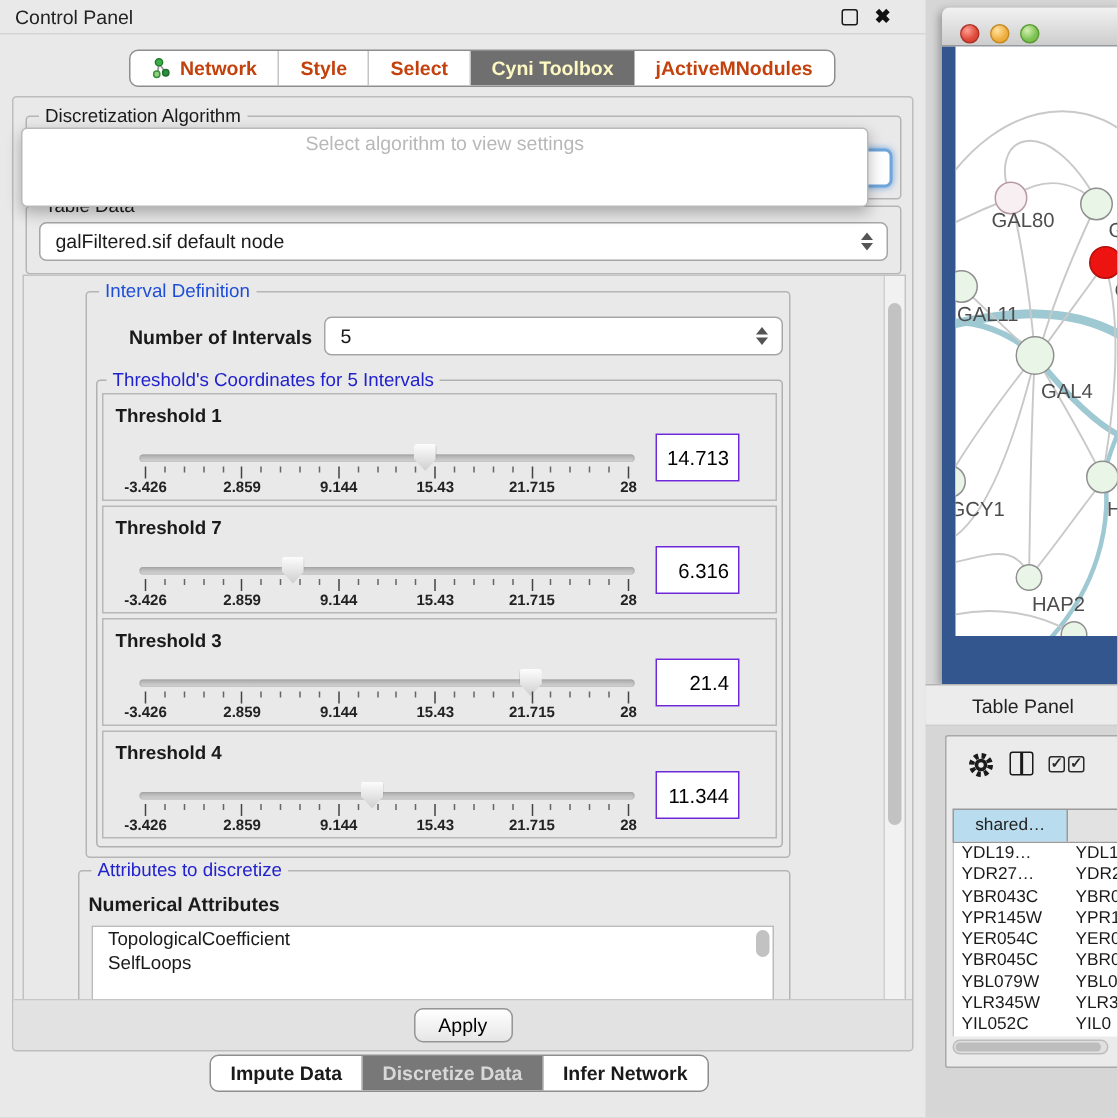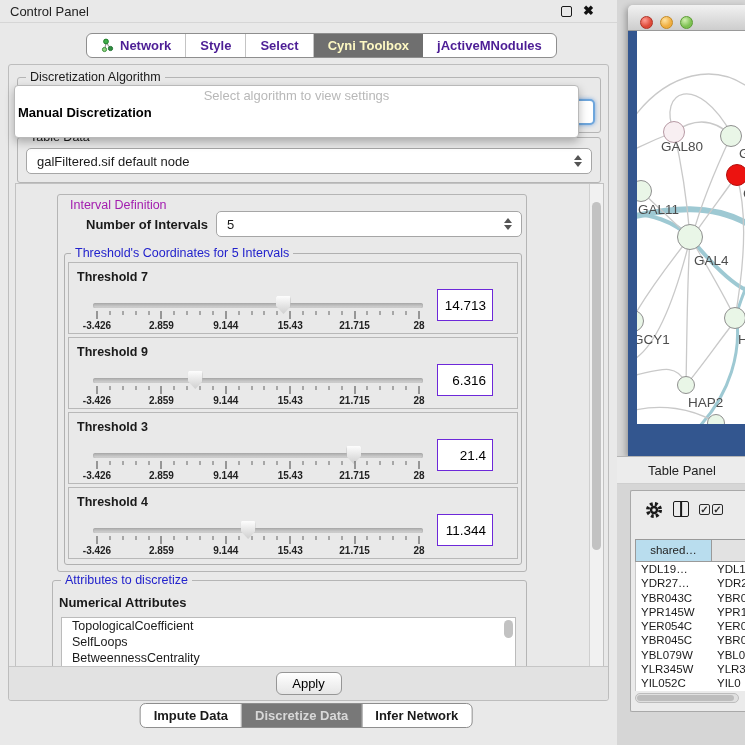--- a/index.html
+++ b/index.html
@@ -8,29 +8,29 @@
     position:relative; width:745px; height:745px; overflow:hidden;
     background:#e9e9e9; font-family:"Liberation Sans", sans-serif; color:#1a1a1a;
   }
   
   .cp-titlebar { position:absolute; left:0; top:0; width:617px; height:23px; border-bottom:1px solid #d6d6d6; }
   .cp-title { position:absolute; left:10px; top:4px; font-size:13px; color:#222; }
   .cp-float { position:absolute; left:561px; top:6px; width:11px; height:11px; border:1.6px solid #1a1a1a; border-radius:2px; }
   .cp-close { position:absolute; left:583px; top:3px; font-size:13px; font-weight:bold; color:#111; }
 
   .cp-tabs { position:absolute; left:86px; top:33px; height:25px; display:flex; border:1px solid #8e8e8e; border-radius:6px; background:#fff; overflow:hidden; }
-  .cp-tab { display:flex; align-items:center; gap:5px; padding:0 14px; font-size:13px; font-weight:bold; color:#4c1d95; border-right:1px solid #c4c4c4; white-space:nowrap; }
+  .cp-tab { display:flex; align-items:center; gap:5px; padding:0 14px; font-size:13px; font-weight:bold; color:#c2410c; border-right:1px solid #c4c4c4; white-space:nowrap; }
   .cp-tab:last-child { border-right:none; }
   .cp-tab.selected { background:#6f6f6f; color:#fef9c3; border-right:none; }
 
   .cp-main { position:absolute; left:8px; top:64px; width:601px; height:637px; border:1px solid #bdbdbd; border-radius:3px; background:#e9e9e9; }
 
   .group { position:absolute; border:1px solid #b5b5b5; border-radius:3px; }
   .legend { position:absolute; top:-8px; left:8px; padding:0 4px; background:#e9e9e9; font-size:12.5px; white-space:nowrap; }
-  .legend.green { color:#a21caf;margin-top:11px; }
+  .legend.green { color:#1d4ed8; }
   .legend.blue  { color:#2222cc; }
 
   .algo-group { left:8px; top:12px; width:584px; height:56px; }
   .algo-combo { position:absolute; left:16px; top:34px; width:570px; height:26px; background:#fff; border:2px solid #6ea6dc; border-radius:5px; box-shadow:0 0 4px rgba(90,150,220,.8); }
 
   .popup { position:absolute; left:5px; top:20px; width:565px; height:53px; background:#fff; border:1px solid #b9b9b9; border-radius:4px; box-shadow:0 4px 10px rgba(0,0,0,.28); z-index:30; padding-top:1px; }
   .popup-placeholder { height:17px; text-align:center; font-size:13px; color:#b8b8b8; line-height:17px; }
   .popup-opt { height:17px; font-size:13px; line-height:17px; padding-left:3px; color:#000; white-space:nowrap; }
   .popup-opt.bold { font-weight:bold; }
 
@@ -151,21 +151,20 @@
 
   <div class="cp-main">
 
     <div class="group algo-group">
       <div class="legend">Discretization Algorithm</div>
     </div>
     <div class="algo-combo"></div>
 
     <div class="popup">
       <div class="popup-placeholder">Select algorithm to view settings</div>
-      <div class="popup-opt bold">Manual Discretization</div>
     </div>
 
     <div class="group tabledata-group">
       <div class="legend">Table Data</div>
       <div class="combo td-combo">
         <span class="combo-text">galFiltered.sif default node</span>
         <span class="spinner"></span>
       </div>
     </div>
 
@@ -176,21 +175,21 @@
         <div class="noi-label">Number of Intervals</div>
         <div class="combo noi-combo">
           <span class="combo-text">5</span>
           <span class="spinner"></span>
         </div>
 
         <div class="group thresh-group">
           <div class="legend blue" style="left:6px;">Threshold's Coordinates for 5 Intervals</div>
           <div class="thresh-stack" id="thresholds">
   <div class="thresh-panel">
-    <div class="thresh-label">Threshold 7</div>
+    <div class="thresh-label">Threshold 1</div>
     <div class="slider-track">
       <div class="slider-thumb" style="left: 57.7197%;"></div>
     </div>
     <div class="ticks">
                   <div class="tick major" style="left: 0%;"></div>
                   <div class="tick" style="left: 4%;"></div>
                   <div class="tick" style="left: 8%;"></div>
                   <div class="tick" style="left: 12%;"></div>
                   <div class="tick" style="left: 16%;"></div>
                   <div class="tick major" style="left: 20%;"></div>
@@ -220,21 +219,21 @@
                   <div class="tick-label" style="left: 20%;">2.859</div>
                   <div class="tick-label" style="left: 40%;">9.144</div>
                   <div class="tick-label" style="left: 60%;">15.43</div>
                   <div class="tick-label" style="left: 80%;">21.715</div>
                   <div class="tick-label" style="left: 100%;">28</div>
                 </div>
     <input class="thresh-value" value="14.713" style="">
   </div>
 
   <div class="thresh-panel">
-    <div class="thresh-label">Threshold 9</div>
+    <div class="thresh-label">Threshold 7</div>
     <div class="slider-track">
       <div class="slider-thumb" style="left: 30.9998%;"></div>
     </div>
     <div class="ticks">
                   <div class="tick major" style="left: 0%;"></div>
                   <div class="tick" style="left: 4%;"></div>
                   <div class="tick" style="left: 8%;"></div>
                   <div class="tick" style="left: 12%;"></div>
                   <div class="tick" style="left: 16%;"></div>
                   <div class="tick major" style="left: 20%;"></div>
@@ -361,21 +360,20 @@
         </div>
       </div>
 
       <div class="group attr-group">
         <div class="legend blue">Attributes to discretize</div>
         <div class="attr-subtitle">Numerical Attributes</div>
         <div class="attr-list" id="attr-list">
           <div class="vscroll-thumb"></div>
         <div class="attr-item">TopologicalCoefficient</div>
             <div class="attr-item">SelfLoops</div>
-            <div class="attr-item">BetweennessCentrality</div>
           </div>
       </div>
 
       <div class="vscroll">
         <div class="vscroll-thumb" style="top:18px; height:348px;"></div>
       </div>
     </div>
 
     <div class="apply-bar">
       <button class="apply-btn">Apply</button>

